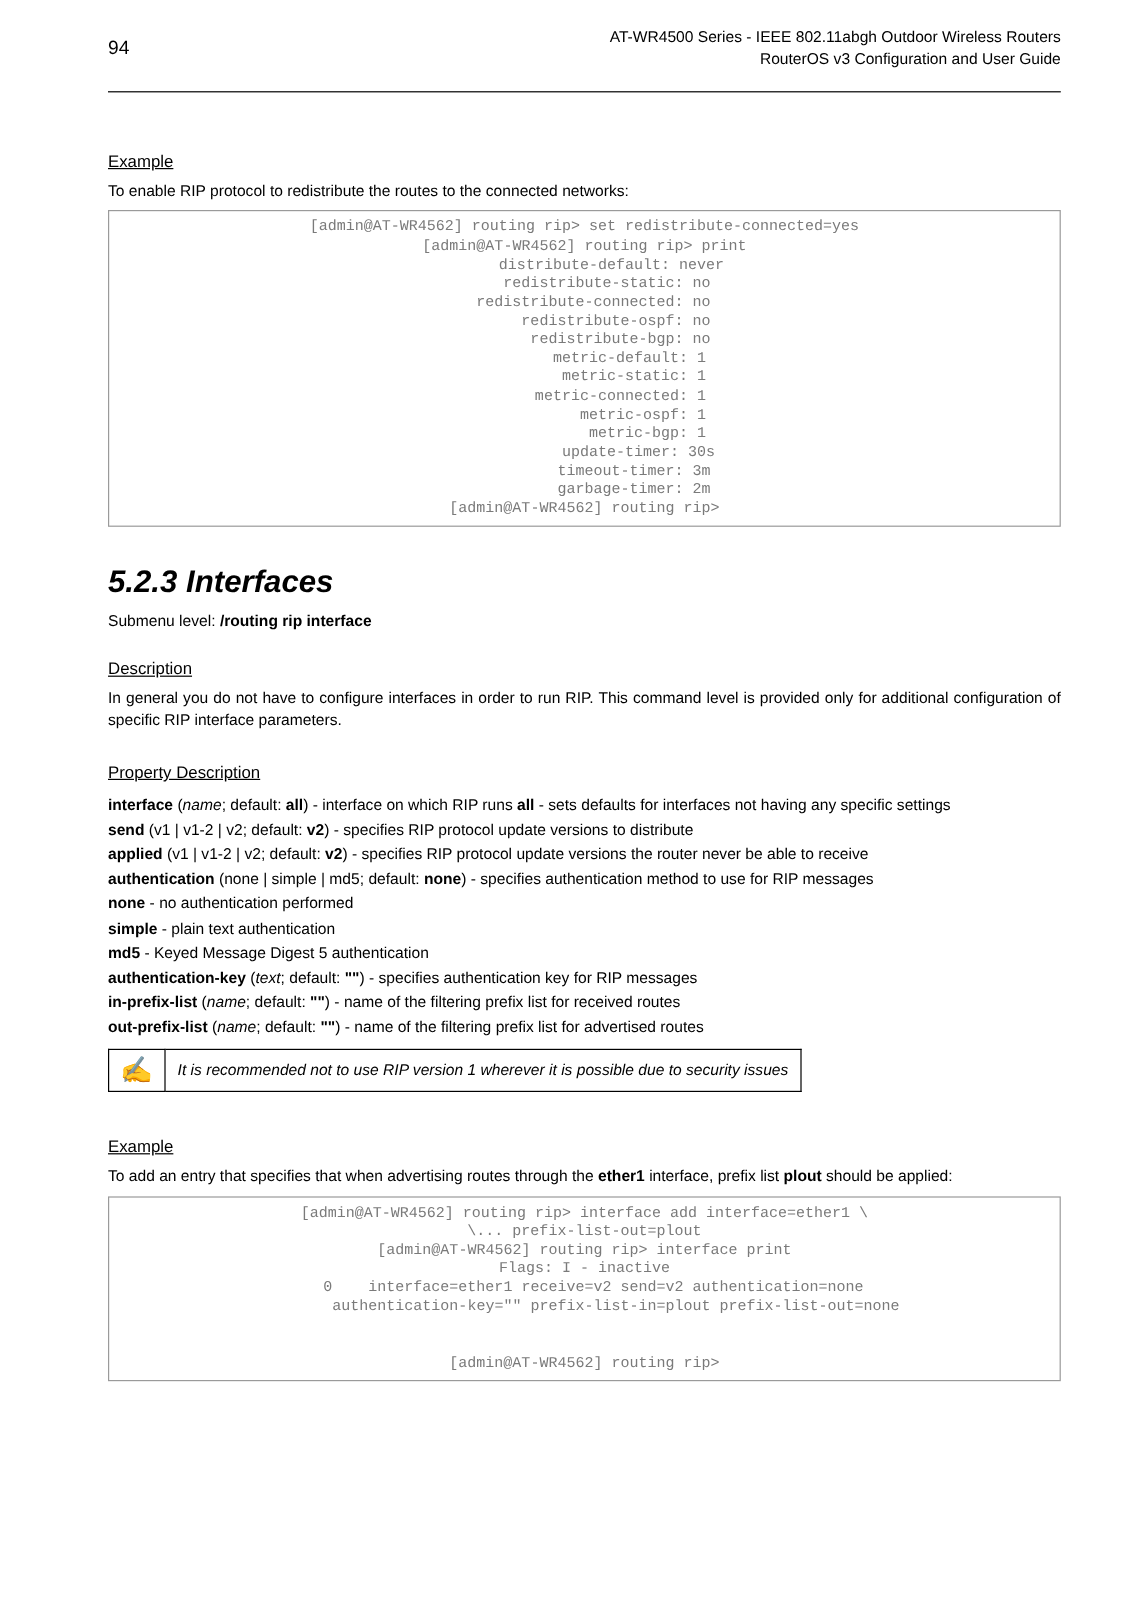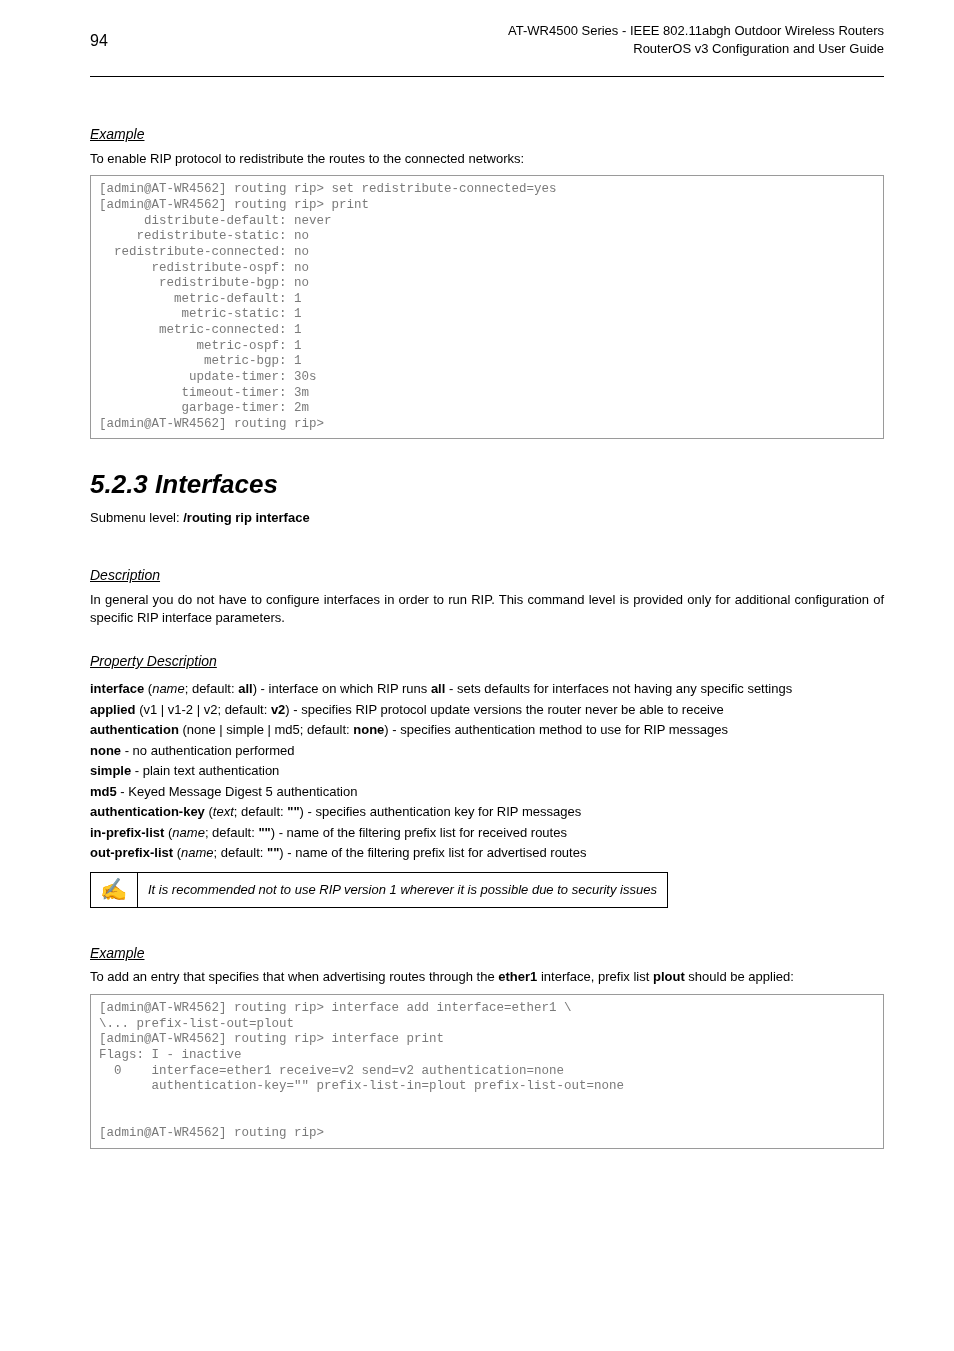--- a/index.html
+++ b/index.html
@@ -28,45 +28,45 @@
   .header-rule {
     border: none;
     border-top: 1px solid #000;
     margin: 6px 0 30px 0;
   }
   .section-underline {
     text-decoration: underline;
     font-size: 14px;
     margin: 18px 0 6px 0;
     display: inline-block;
-    font-style: italic;
   }
   .body-text {
     margin: 0 0 8px 0;
     text-align: justify;
   }
   pre.codebox {
     font-family: "Courier New", monospace;
     font-size: 12.5px;
     color: #7a7a7a;
     border: 1px solid #9a9a9a;
     padding: 6px 8px;
     white-space: pre;
     overflow-x: auto;
     margin: 6px 0 20px 0;
     line-height: 1.25;
+    text-align: center;
   }
   h2.sub {
     font-style: italic;
     font-weight: bold;
     font-size: 26px;
     margin: 28px 0 6px 0;
   }
   .submenu {
-    margin: 2px 0 22px 0;
+    margin: 2px 0 4px 0;
     font-size: 13px;
   }
   .prop p {
     margin: 3px 0;
   }
   .bi { font-weight: bold; }
   .b  { font-weight: bold; }
   .i  { font-style: italic; }
   table.notebox {
     border-collapse: collapse;
@@ -132,20 +132,23 @@
 <p class="body-text">In general you do not have to configure interfaces in order to run RIP. This command level is provided only for additional configuration of specific RIP interface parameters.</p>
 
 
 <span class="section-underline">Property Description</span>
 <div class="prop">
 
   <p>
     <span class="bi">interface</span><span> (</span><span class="i">name</span><span>; default: </span><span class="bi">all</span><span>) - interface on which RIP runs </span><span class="bi">all</span><span> - sets defaults for interfaces not having any specific settings</span>
   </p>
 
+  <p>
+    <span class="bi">send</span><span> (v1 | v1-2 | v2; default: </span><span class="bi">v2</span><span>) - specifies RIP protocol update versions to distribute</span>
+  </p>
 
   <p>
     <span class="bi">applied</span><span> (v1 | v1-2 | v2; default: </span><span class="bi">v2</span><span>) - specifies RIP protocol update versions the router never be able to receive</span>
   </p>
 
   <p>
     <span class="bi">authentication</span><span> (none | simple | md5; default: </span><span class="bi">none</span><span>) - specifies authentication method to use for RIP messages</span>
   </p>
 
   <p>

